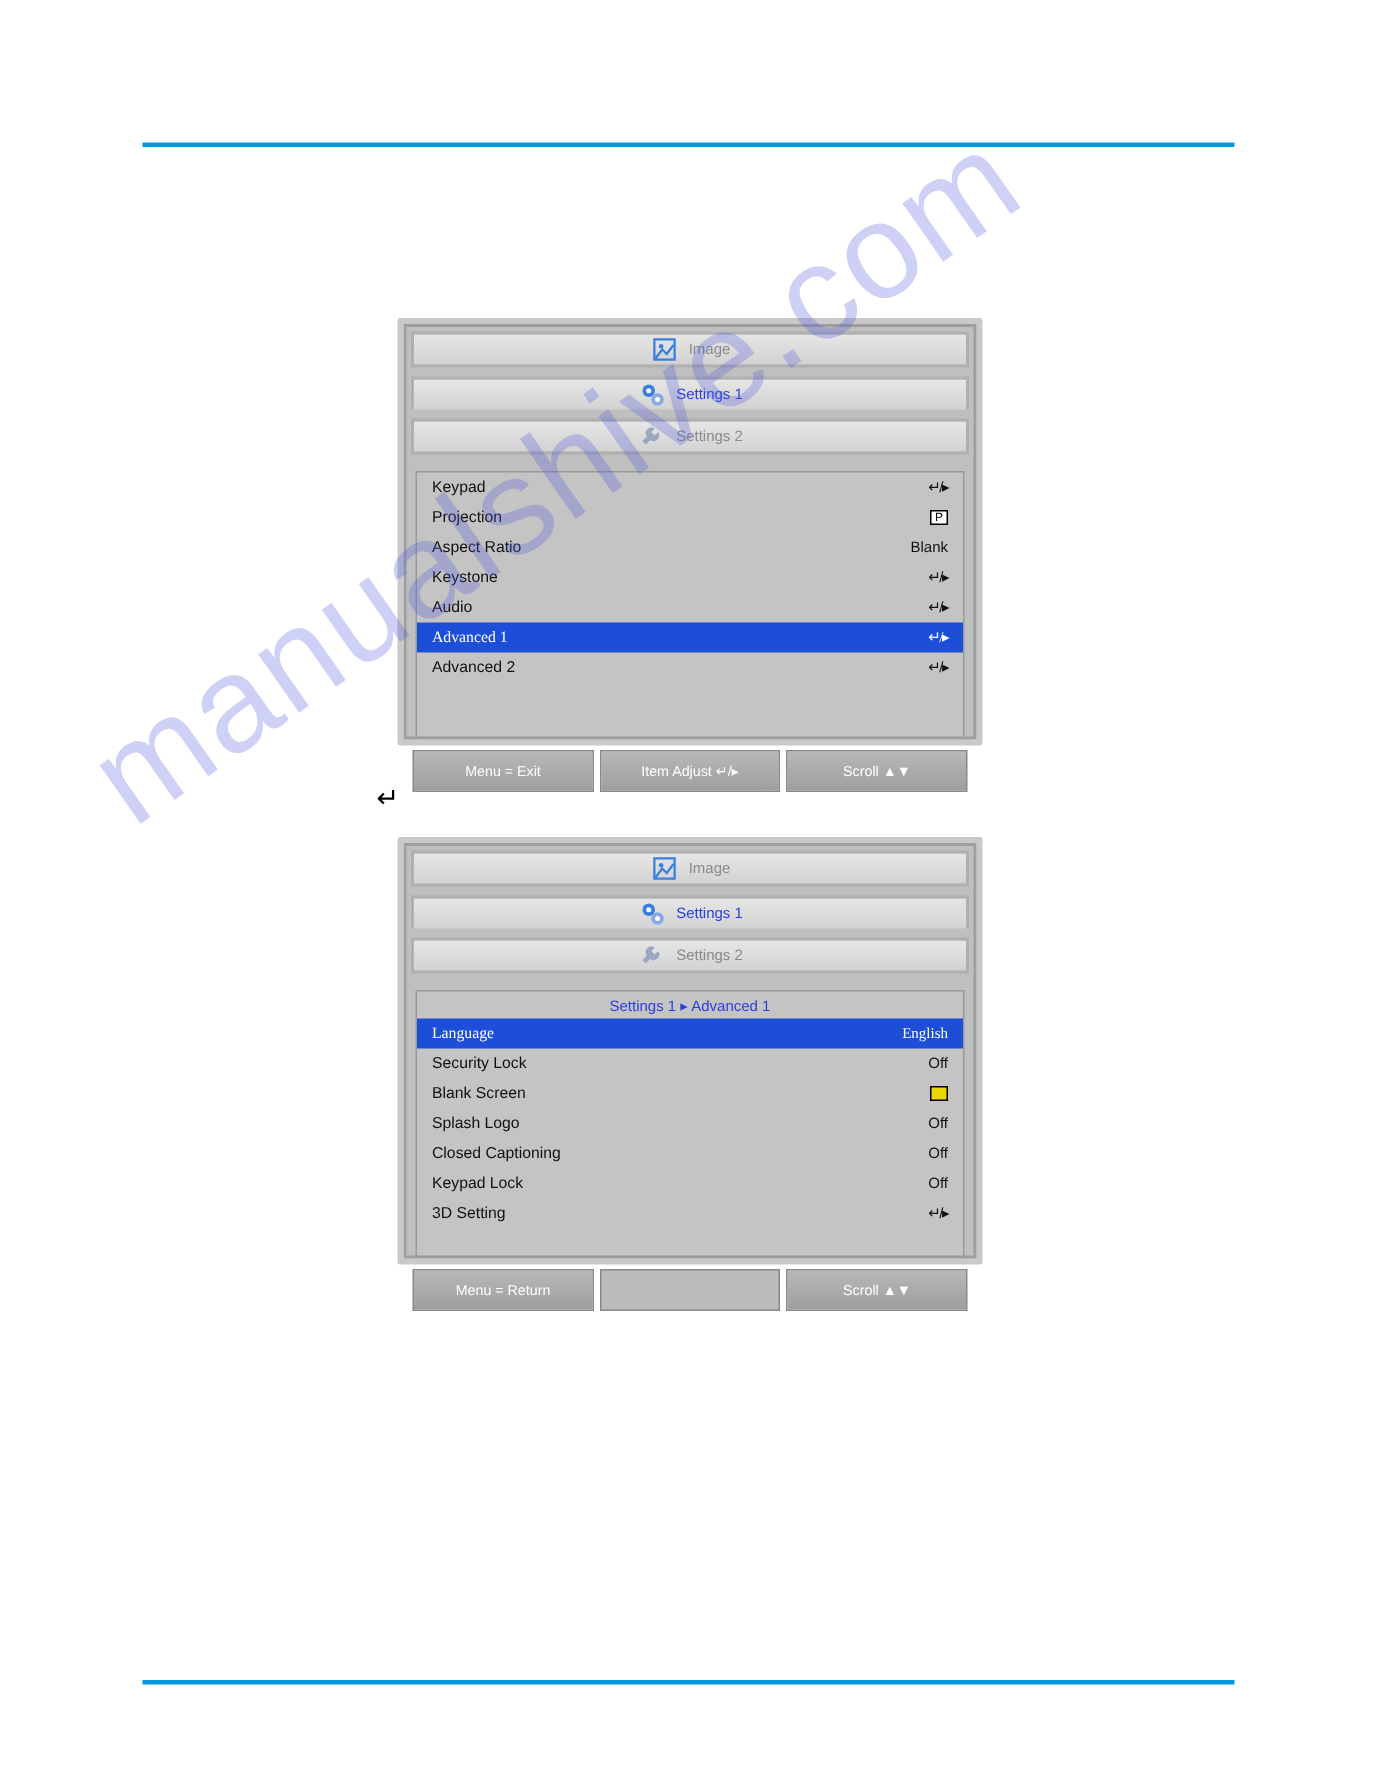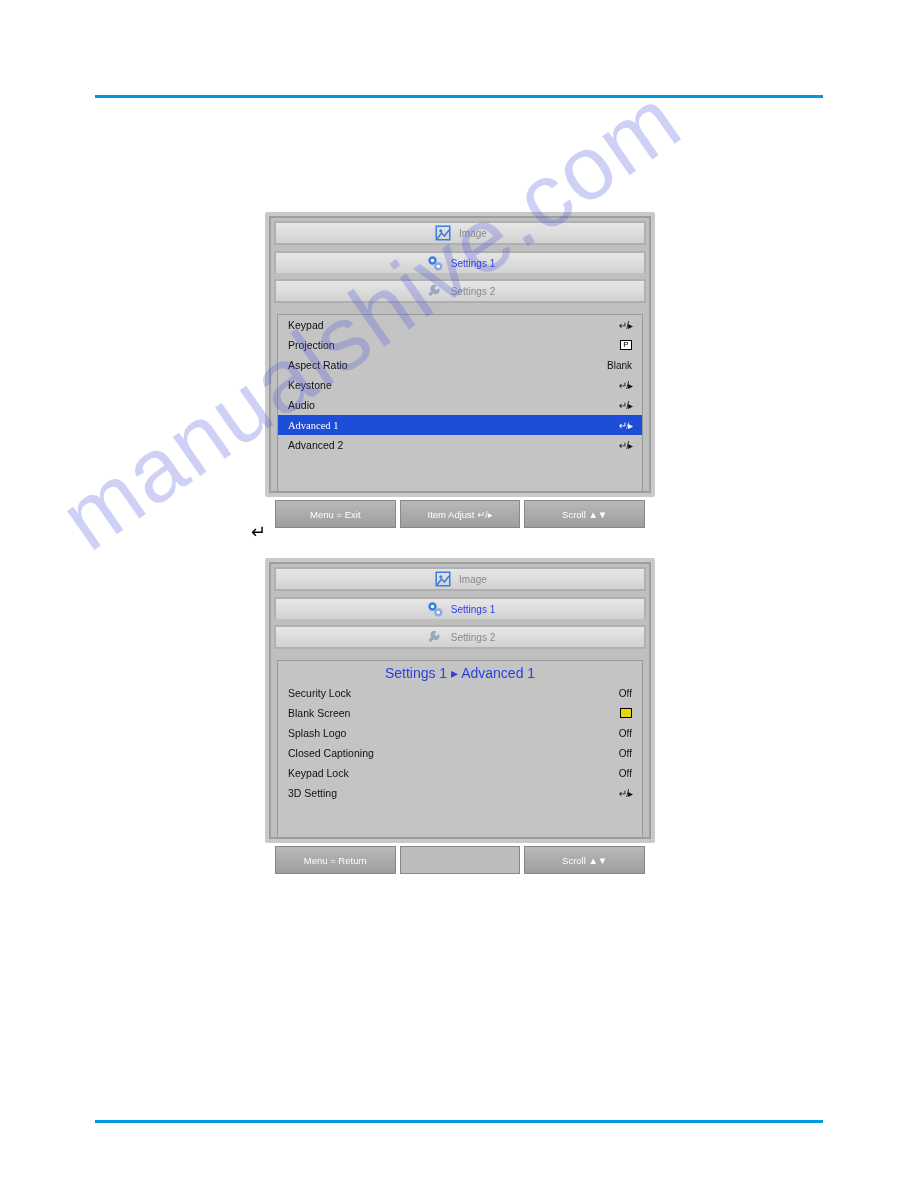--- a/index.html
+++ b/index.html
@@ -52,21 +52,21 @@
   .tab-icon { width: 20px; height: 20px; display:inline-flex; align-items:center; justify-content:center; }
 
   .menu-body {
     margin: 6px 8px 0 8px;
     background: #c4c4c4;
     border: 1px solid #999;
     height: 178px;
     font-size: 10.5px;
   }
   .crumb {
-    text-align: center; font-size: 14px; color: #2a3fe0; padding: 4px 0 2px 0;
+    text-align: center; font-size: 10px; color: #2a3fe0; padding: 4px 0 2px 0;
   }
   .row {
     display: flex; justify-content: space-between; align-items: center;
     padding: 2px 10px; height: 20px; color: #101010;
   }
   .row.sel { background: #1d4ed8; color: #fff; font-family: Liberation Serif, serif; }
   .val { font-size: 10px; color: inherit; display:flex; align-items:center; gap:3px; }
   .val .box { width: 12px; height: 10px; background: #e8d800; border: 1px solid #000; }
   .val .pbox { width: 12px; height: 10px; background: #fff; border: 1px solid #000; font-size:8px; line-height:8px; text-align:center; color:#000; }
   .enter-glyph { font-size: 10px; letter-spacing: -1px; }
@@ -204,20 +204,24 @@
           <svg viewBox="0 0 24 24" width="18" height="18">
             <path d="M14 5a5 5 0 0 0-7 7l-4 4 3 3 4-4a5 5 0 0 0 7-7l-3 3-3-3z" fill="#9aa7c0"></path>
           </svg>
         </span>
       <span>Settings 2</span>
     </div>
   </div>
   <div class="menu-body">
     <div class="crumb">Settings 1 ▸ Advanced 1</div>
     <div id="body2">
+        <div class="row sel">
+          <span>Language</span>
+          <span class="val">English</span>
+        </div>
         <div class="row">
           <span>Security Lock</span>
           <span class="val">Off</span>
         </div>
         <div class="row">
           <span>Blank Screen</span>
           <span class="val">
             <span class="box"></span>
           </span>
         </div>

